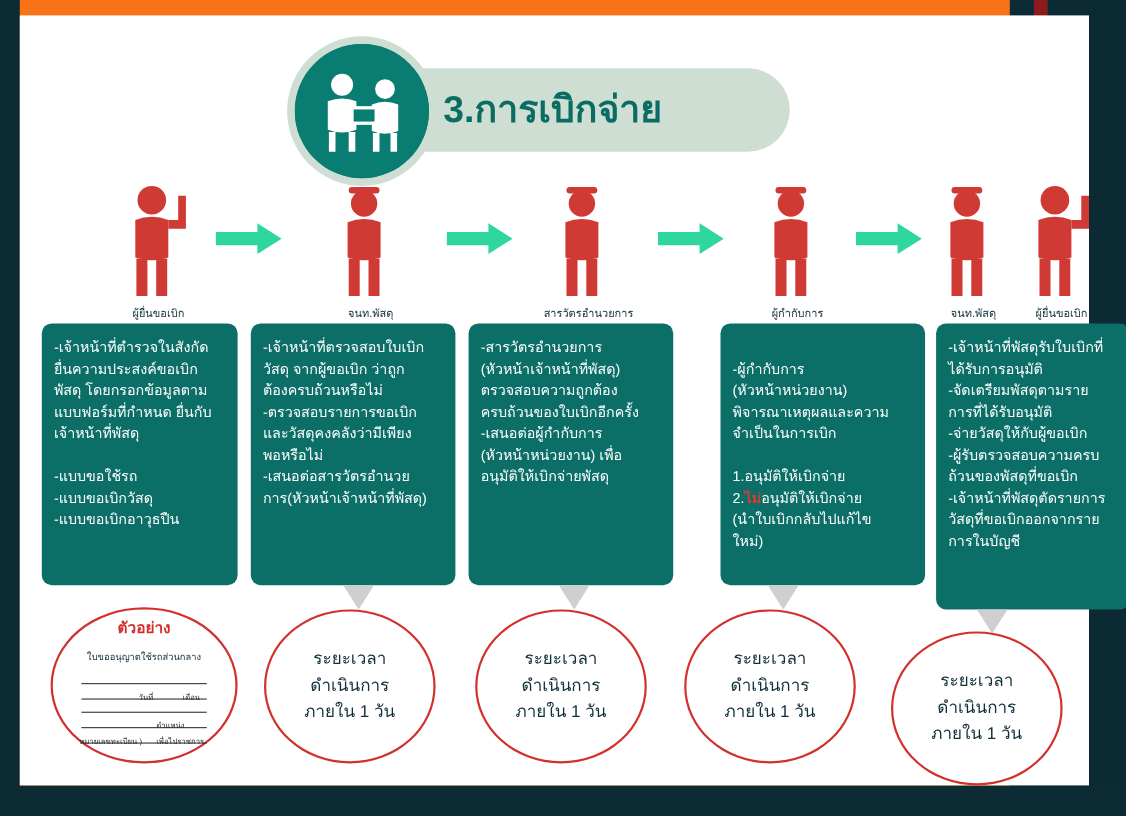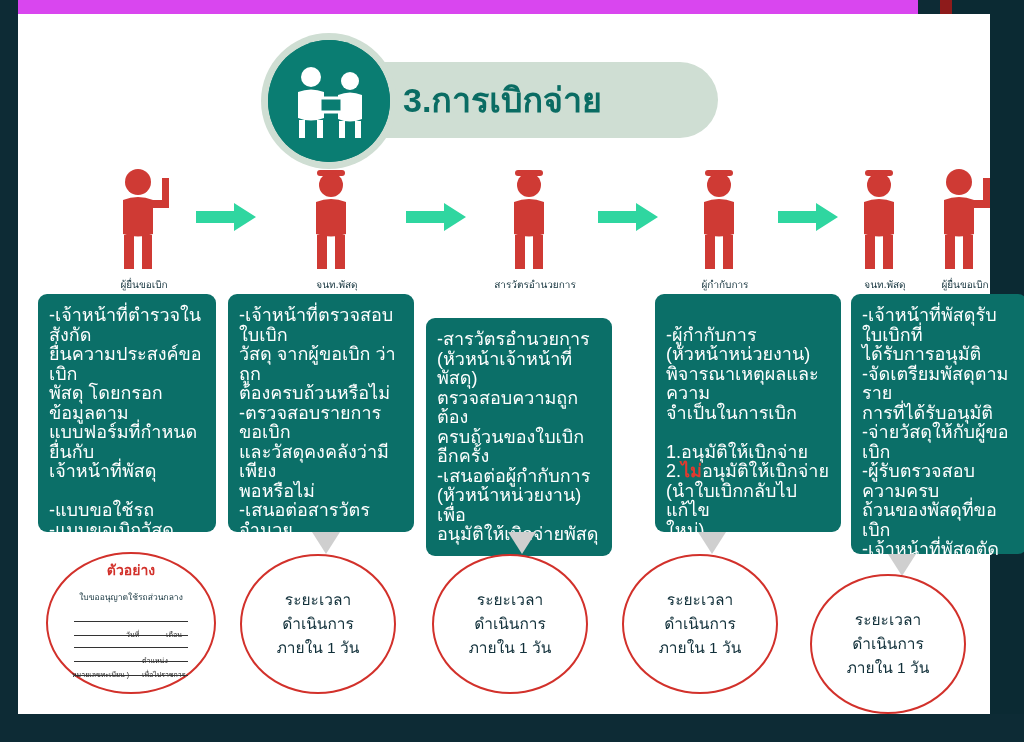--- a/index.html
+++ b/index.html
@@ -10,21 +10,21 @@
   body {
     width: 1024px;
     height: 742px;
     overflow: hidden;
     font-family: "Liberation Sans", sans-serif;
   }
   #stage {
     position: relative;
     width: 952px;
     height: 742px;
-    background: #d946ef;
+    background: #f97316;
   }
   
   .bg-left {
     position: absolute;
     left: 0; top: 0;
     width: 18px; height: 742px;
     background: #0d2b35;
   }
   .bg-right {
     position: absolute;
@@ -113,21 +113,21 @@
   }
 
   
   .box {
     position: absolute;
     background: #0b6f68;
     color: #ffffff;
     border-radius: 9px;
     padding: 12px 11px 10px 11px;
     box-sizing: border-box;
-    font-size: 18px;
+    font-size: 13px;
     line-height: 19.5px;
     white-space: pre-line;
   }
   .box .hl { color: #e03a2f; font-weight: bold; }
 
   
   .pointer {
     position: absolute;
     width: 0; height: 0;
     border-left: 14px solid transparent;
@@ -313,21 +313,21 @@
 
     <div class="box" style="left:210px; top:280px; width:186px; height:238px;">-เจ้าหน้าที่ตรวจสอบใบเบิก
 วัสดุ จากผู้ขอเบิก ว่าถูก
 ต้องครบถ้วนหรือไม่
 -ตรวจสอบรายการขอเบิก
 และวัสดุคงคลังว่ามีเพียง
 พอหรือไม่
 -เสนอต่อสารวัตรอำนวย
 การ(หัวหน้าเจ้าหน้าที่พัสดุ)</div>
 
-    <div class="box" style="left:408px; top:280px; width:186px; height:238px;margin-top:24px;">-สารวัตรอำนวยการ
+    <div class="box" style="left:408px; top:280px; width:186px; height:238px;">-สารวัตรอำนวยการ
 (หัวหน้าเจ้าหน้าที่พัสดุ)
 ตรวจสอบความถูกต้อง
 ครบถ้วนของใบเบิกอีกครั้ง
 -เสนอต่อผู้กำกับการ
 (หัวหน้าหน่วยงาน) เพื่อ
 อนุมัติให้เบิกจ่ายพัสดุ</div>
 
     <div class="box" style="left:600px; top:280px; width:186px; height:238px;margin-left:37px;">
       <span>-ผู้กำกับการ
 (หัวหน้าหน่วยงาน)

